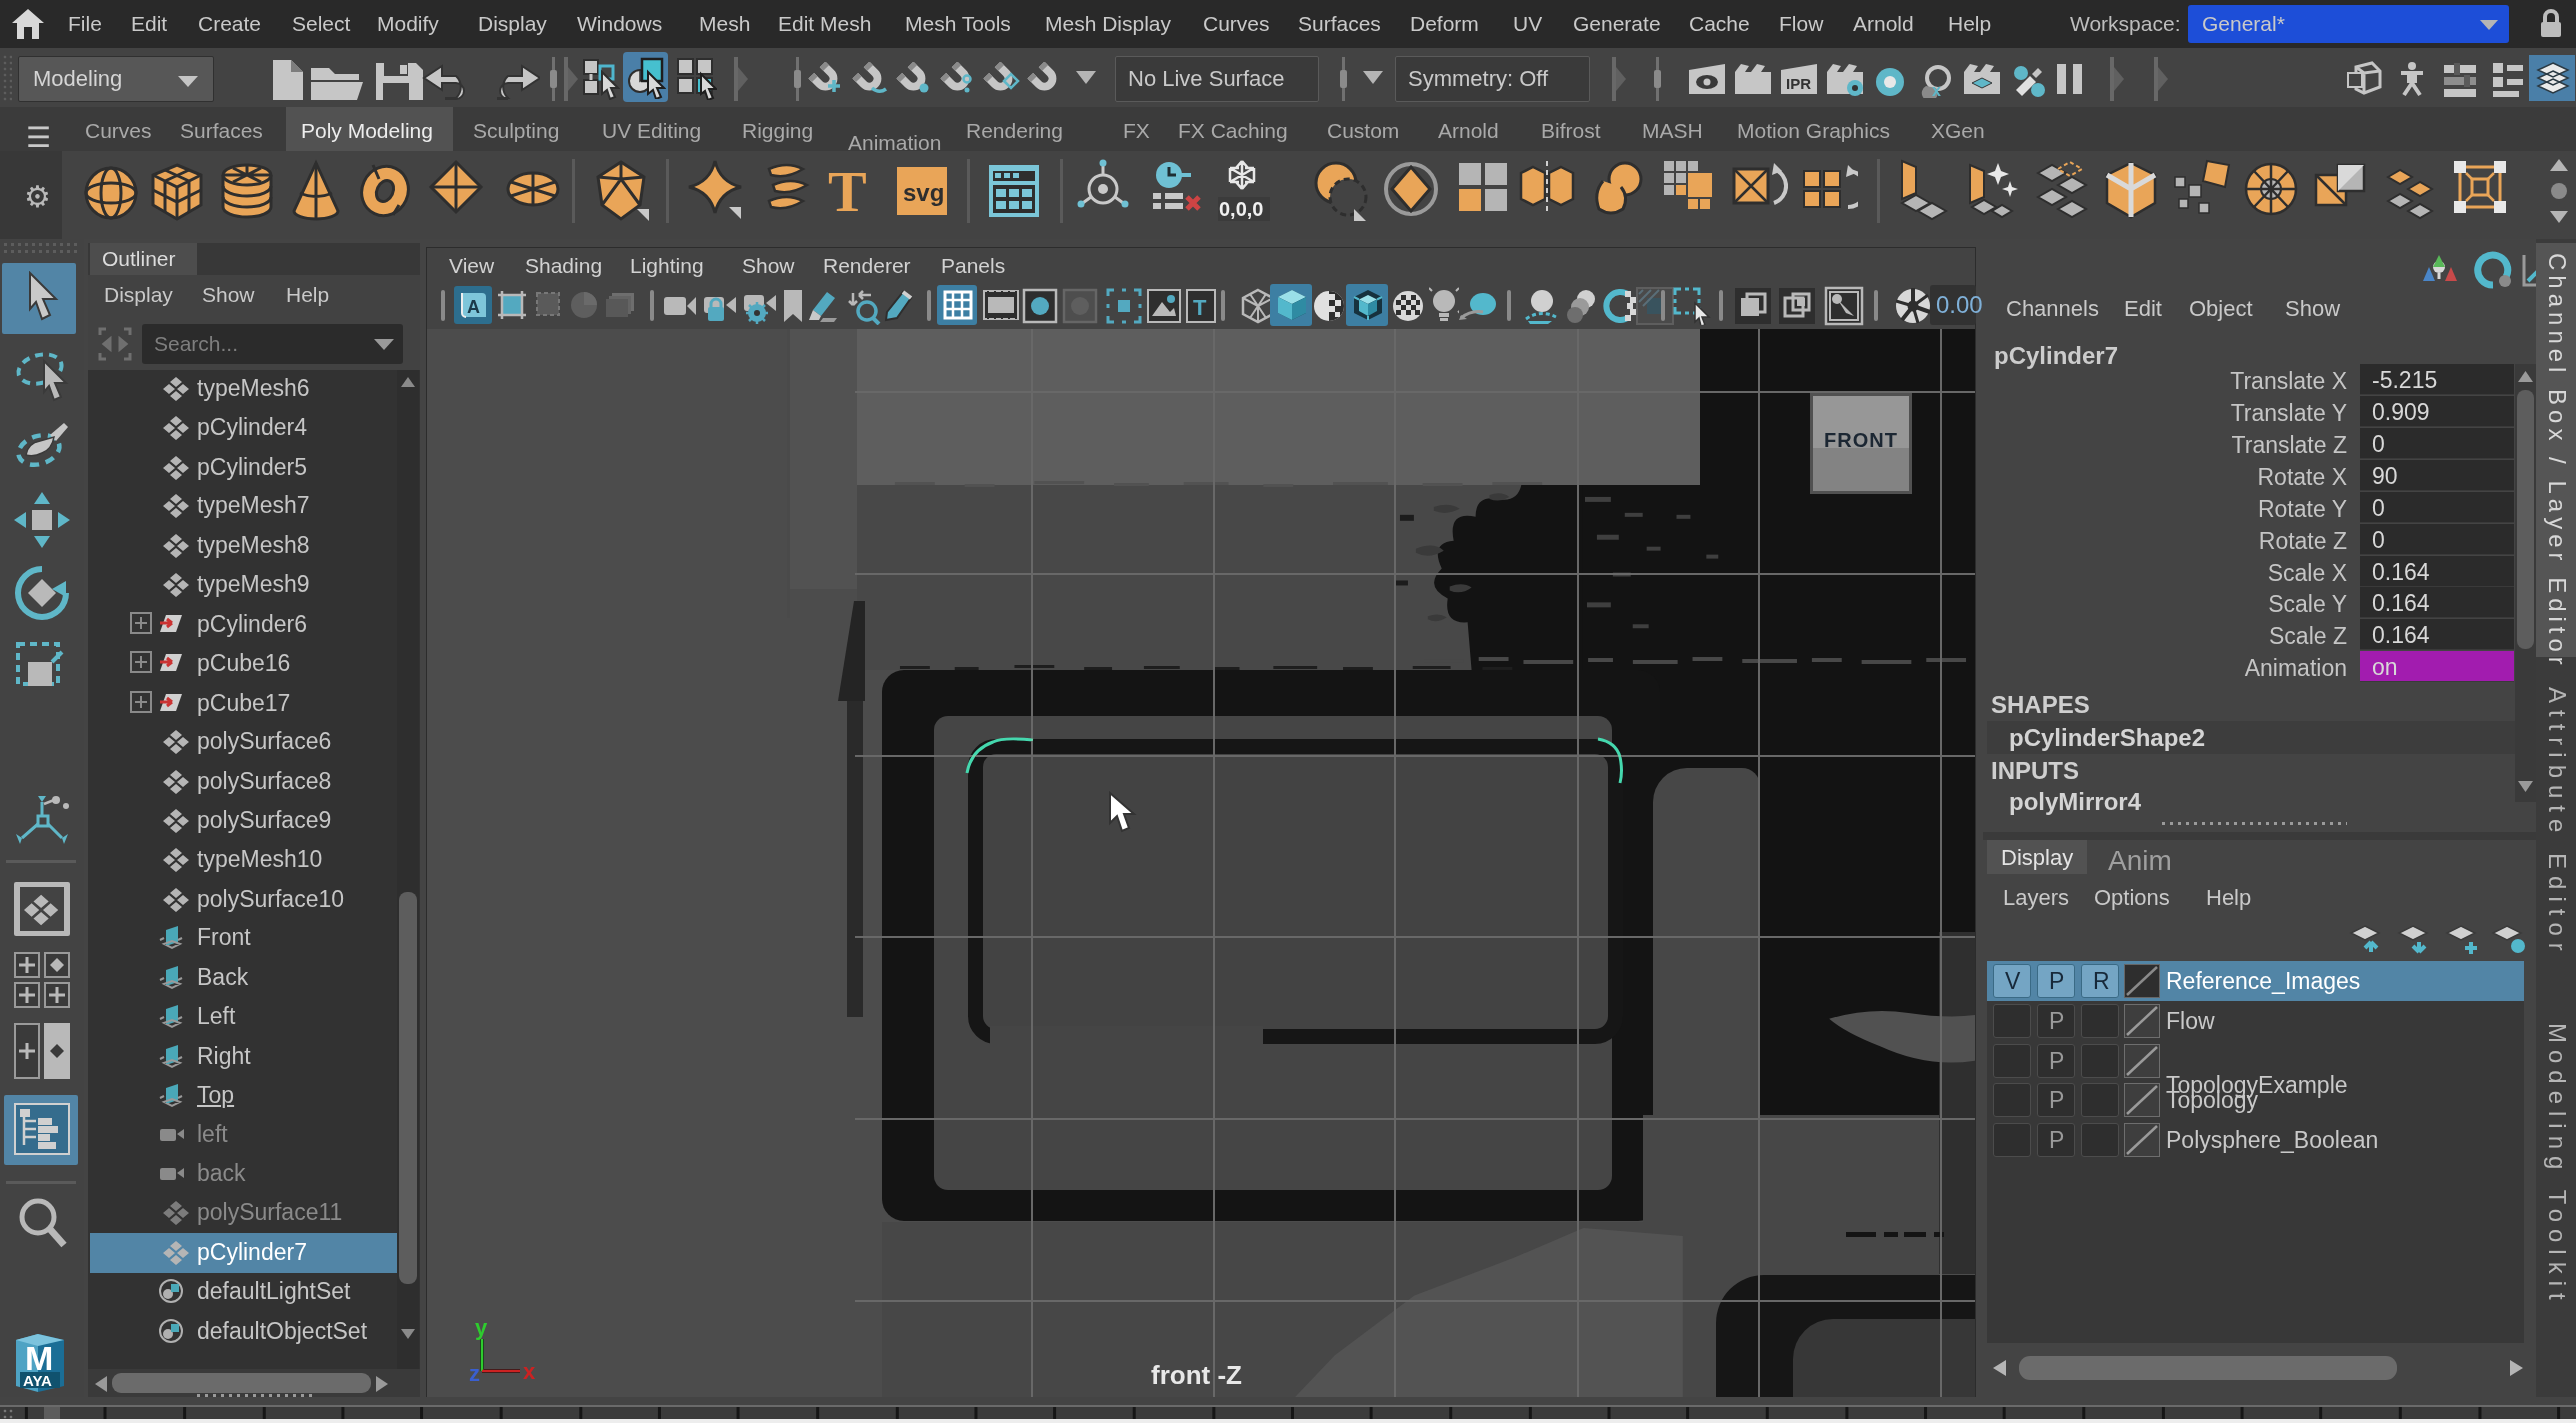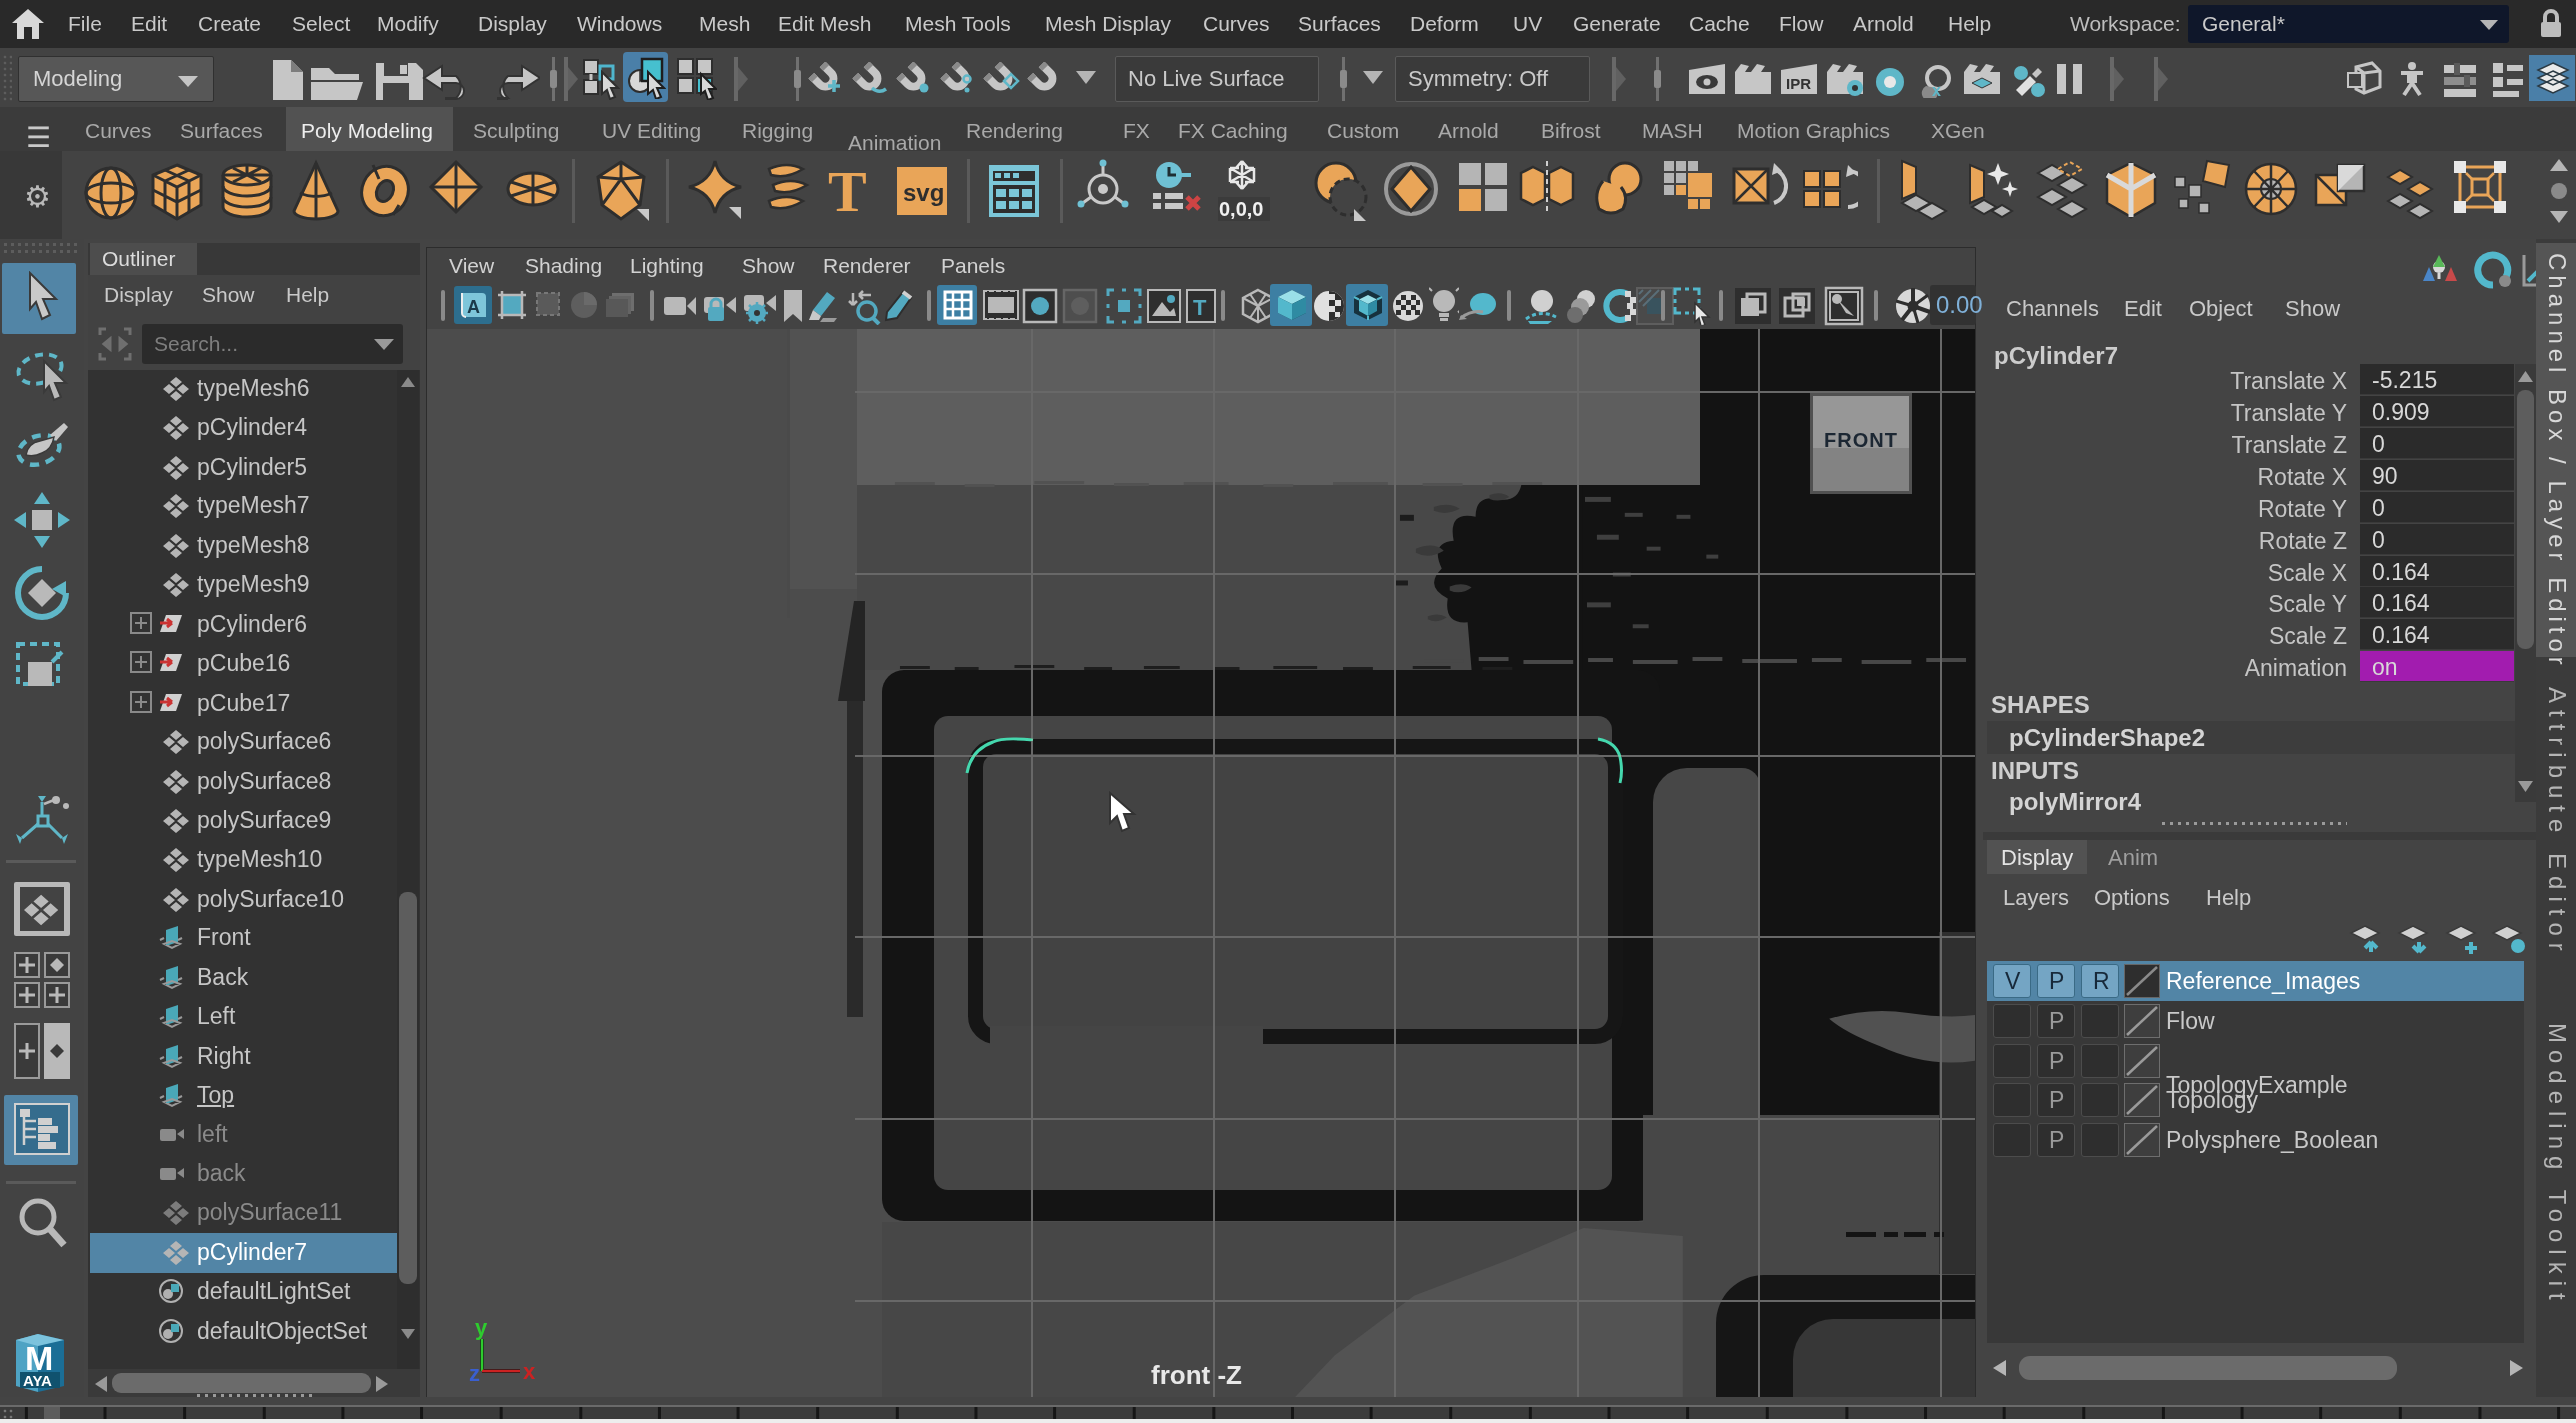--- a/index.html
+++ b/index.html
@@ -28,21 +28,21 @@
 <span class="abs" style="left:1203px;top:12px;color:#c9c9c9;font-size:21px;">Curves</span>
 <span class="abs" style="left:1298px;top:12px;color:#c9c9c9;font-size:21px;">Surfaces</span>
 <span class="abs" style="left:1410px;top:12px;color:#c9c9c9;font-size:21px;">Deform</span>
 <span class="abs" style="left:1513px;top:12px;color:#c9c9c9;font-size:21px;">UV</span>
 <span class="abs" style="left:1573px;top:12px;color:#c9c9c9;font-size:21px;">Generate</span>
 <span class="abs" style="left:1689px;top:12px;color:#c9c9c9;font-size:21px;">Cache</span>
 <span class="abs" style="left:1779px;top:12px;color:#c9c9c9;font-size:21px;">Flow</span>
 <span class="abs" style="left:1853px;top:12px;color:#c9c9c9;font-size:21px;">Arnold</span>
 <span class="abs" style="left:1948px;top:12px;color:#c9c9c9;font-size:21px;">Help</span>
 <span class="abs" style="left:2070px;top:12px;color:#bdbdbd;font-size:21px;">Workspace:</span>
-<div class="abs" style="left:2188px;top:5px;width:321px;height:38px;background:#0f172a;border-radius:3px;">
+<div class="abs" style="left:2188px;top:5px;width:321px;height:38px;background:#1d4ed8;border-radius:3px;">
         <span class="abs" style="left:14px;top:7px;color:#c9c9c9;font-size:21px;">General*</span>
         <svg class="abs" style="right:10px;top:14px;" width="20" height="12" viewBox="0 0 20 12">
           <path d="M1 1 L19 1 L10 11 Z" fill="#b5b5b5"></path>
         </svg>
       </div>
 <svg class="abs" style="left:2538px;top:8px;" width="26" height="32" viewBox="0 0 26 32">
         <rect x="3" y="14" width="20" height="15" rx="2" fill="#bdbdbd"></rect>
         <path d="M7 14 V9 a6 6 0 0 1 12 0 V14" fill="none" stroke="#bdbdbd" stroke-width="4"></path>
       </svg>
 </div>
@@ -1190,21 +1190,21 @@
 <div class="abs" style="left:4px;top:478px;width:528px;height:33px;background:#3d3d3d;">
         <span class="abs" style="left:22px;top:3px;color:#d4d4d4;font-size:24px;font-weight:bold;">pCylinderShape2</span>
       </div>
 <span class="abs" style="left:8px;top:514px;color:#cfcfcf;font-size:24px;font-weight:bold;">INPUTS</span>
 <span class="abs" style="left:26px;top:545px;color:#d4d4d4;font-size:24px;font-weight:bold;">polyMirror4</span>
 <div class="abs" style="left:179px;top:579px;width:185px;height:3px;background-image:linear-gradient(90deg,#9a9a9a 3px, transparent 3px);background-size:8px 3px;"></div>
 <div class="abs" style="left:0;top:589px;width:553px;height:564px;">
 <div class="abs" style="left:0;top:0;width:553px;height:8px;background:#3a3a3a;"></div>
 <div class="abs" style="left:4px;top:8px;width:100px;height:34px;background:#525252;"></div>
 <span class="abs" style="left:18px;top:13px;color:#e4e4e4;font-size:22px;">Display</span>
-<span class="abs" style="left:125px;top:13px;color:#9f9f9f;font-size:22px;">Anim</span>
+<span class="abs" style="left:125px;top:13px;color:#9f9f9f;font-size:28px;">Anim</span>
 <span class="abs" style="left:20px;top:53px;color:#c9c9c9;font-size:22px;">Layers</span>
 <span class="abs" style="left:111px;top:53px;color:#c9c9c9;font-size:22px;">Options</span>
 <span class="abs" style="left:223px;top:53px;color:#c9c9c9;font-size:22px;">Help</span>
 <svg class="abs" style="left:366px;top:92px;" width="36" height="34" viewBox="0 0 36 34">
           <path d="M16 2 L30 9 L16 16 L2 9 Z" fill="#d0d0d0" stroke="#3a3a3a" stroke-width="1.5"></path>
           <path d="M22 30 V20 M22 20 l-6 6 M22 20 l6 6" stroke="#53b8cc" stroke-width="4" fill="none" transform="translate(0,-2)"></path>
         </svg>
 <svg class="abs" style="left:414px;top:92px;" width="36" height="34" viewBox="0 0 36 34">
           <path d="M16 2 L30 9 L16 16 L2 9 Z" fill="#d0d0d0" stroke="#3a3a3a" stroke-width="1.5"></path>
           <path d="M22 18 V28 M22 28 l-6 -6 M22 28 l6 -6" stroke="#53b8cc" stroke-width="4" fill="none"></path>

